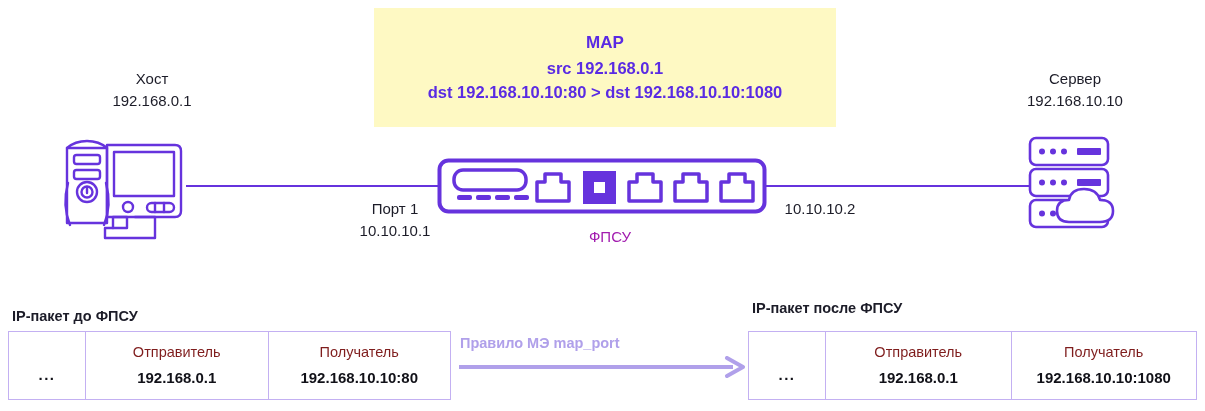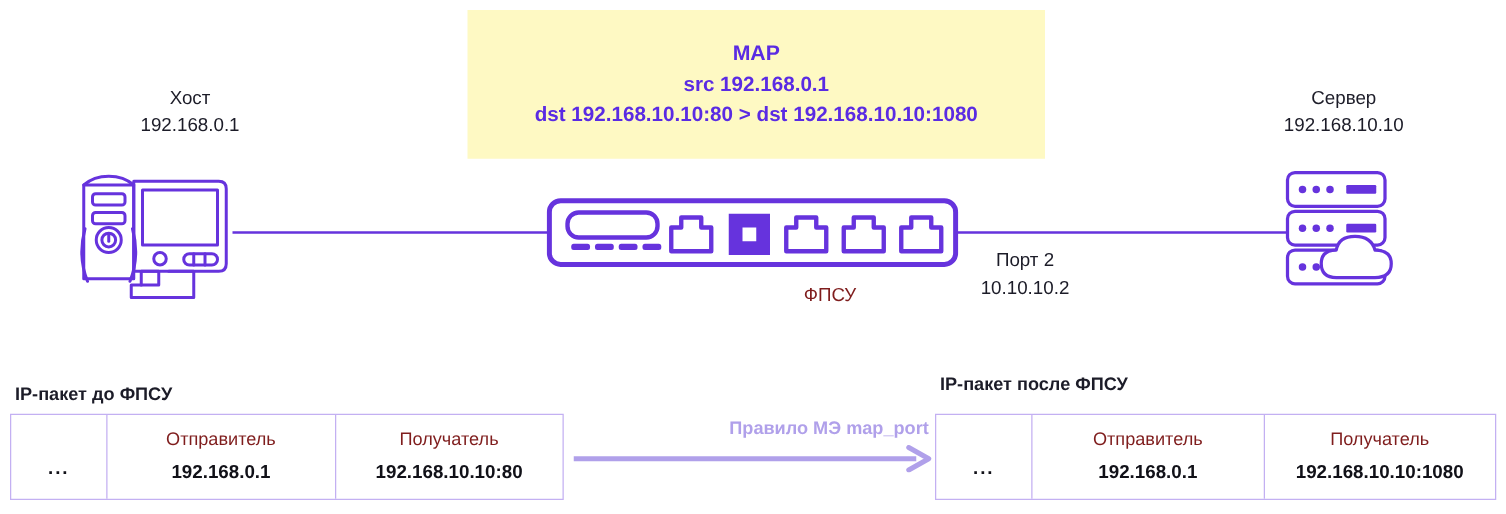--- a/index.html
+++ b/index.html
@@ -55,21 +55,21 @@
   }
   .node-label .l1, .node-label .l2 { display: block; }
 
   #host-label { left: 52px; top: 68px; width: 200px; }
   #server-label { left: 975px; top: 68px; width: 200px; }
   #port1-label { left: 315px; top: 198px; width: 160px; }
   #port2-label { left: 740px; top: 198px; width: 160px; }
   #device-label {
     position: absolute;
     left: 535px; top: 228px; width: 150px;
-    text-align: right; font-size: 15px; color: #7f1d1d;
+    text-align: center; font-size: 15px; color: #a21caf;
   }
 
   
   .wire {
     position: absolute;
     height: 2px;
     background: #6633dd;
   }
   #wire-left  { left: 186px; top: 185px; width: 255px; }
   #wire-right { left: 765px; top: 185px; width: 265px; }
@@ -137,21 +137,21 @@
     letter-spacing: 1.5px;
     margin-top: 18px;
   }
 
   
   #rule-label {
     position: absolute;
     left: 460px;
     top: 335px;
     width: 283px;
-    text-align: right;
+    text-align: left;
     font-size: 14.5px;
     font-weight: bold;
     color: #b0a0ea;
     white-space: nowrap;
   }
   #rule-arrow { position: absolute; left: 455px; top: 356px; }
 </style>
 </head>
 <body>
 
@@ -211,22 +211,25 @@
 
     <rect x="146" y="13" width="33" height="33" fill="#6633dd"></rect>
     <rect x="157" y="24" width="11" height="11" fill="#ffffff"></rect>
 
     <path d="M192 43 v-19 h8 v-8 h16 v8 h8 v19 z" fill="#ffffff" stroke="#6633dd" stroke-width="3.5" stroke-linejoin="round"></path>
     <path d="M238 43 v-19 h8 v-8 h16 v8 h8 v19 z" fill="#ffffff" stroke="#6633dd" stroke-width="3.5" stroke-linejoin="round"></path>
     <path d="M284 43 v-19 h8 v-8 h16 v8 h8 v19 z" fill="#ffffff" stroke="#6633dd" stroke-width="3.5" stroke-linejoin="round"></path>
   </svg>
   <div id="device-label">ФПСУ</div>
 
+  <div class="node-label" id="port1-label">
+    <span class="l1">Порт 1</span>
+    <span class="l2">10.10.10.1</span>
+  </div>
   <div class="node-label" id="port2-label">
-    <span class="l1">Порт 2</span>
     <span class="l2">10.10.10.2</span>
   </div>
 
   <div class="node-label" id="server-label">
     <span class="l1">Сервер</span>
     <span class="l2">192.168.10.10</span>
   </div>
   <svg class="icon-svg" id="server-icon" width="130" height="105" viewBox="0 0 130 105">
 
     <rect x="8" y="4" width="78" height="27" rx="6" fill="#ffffff" stroke="#6633dd" stroke-width="2.6"></rect>

